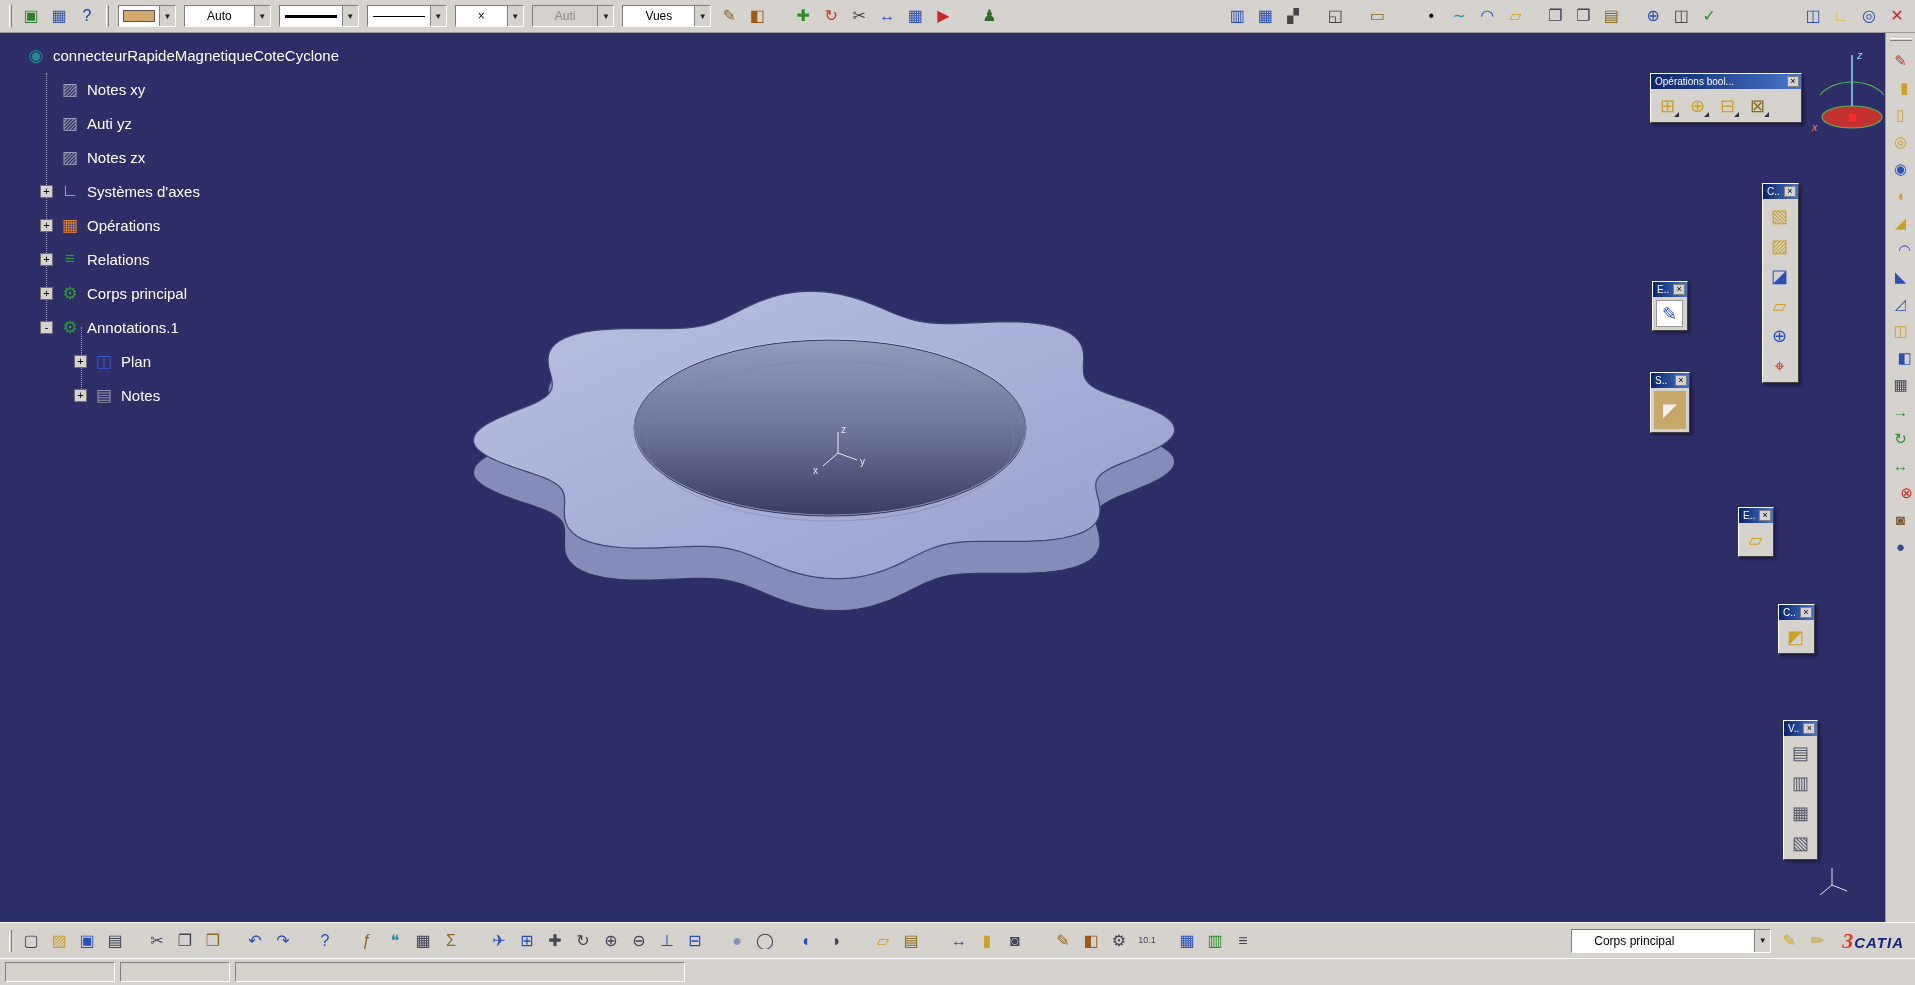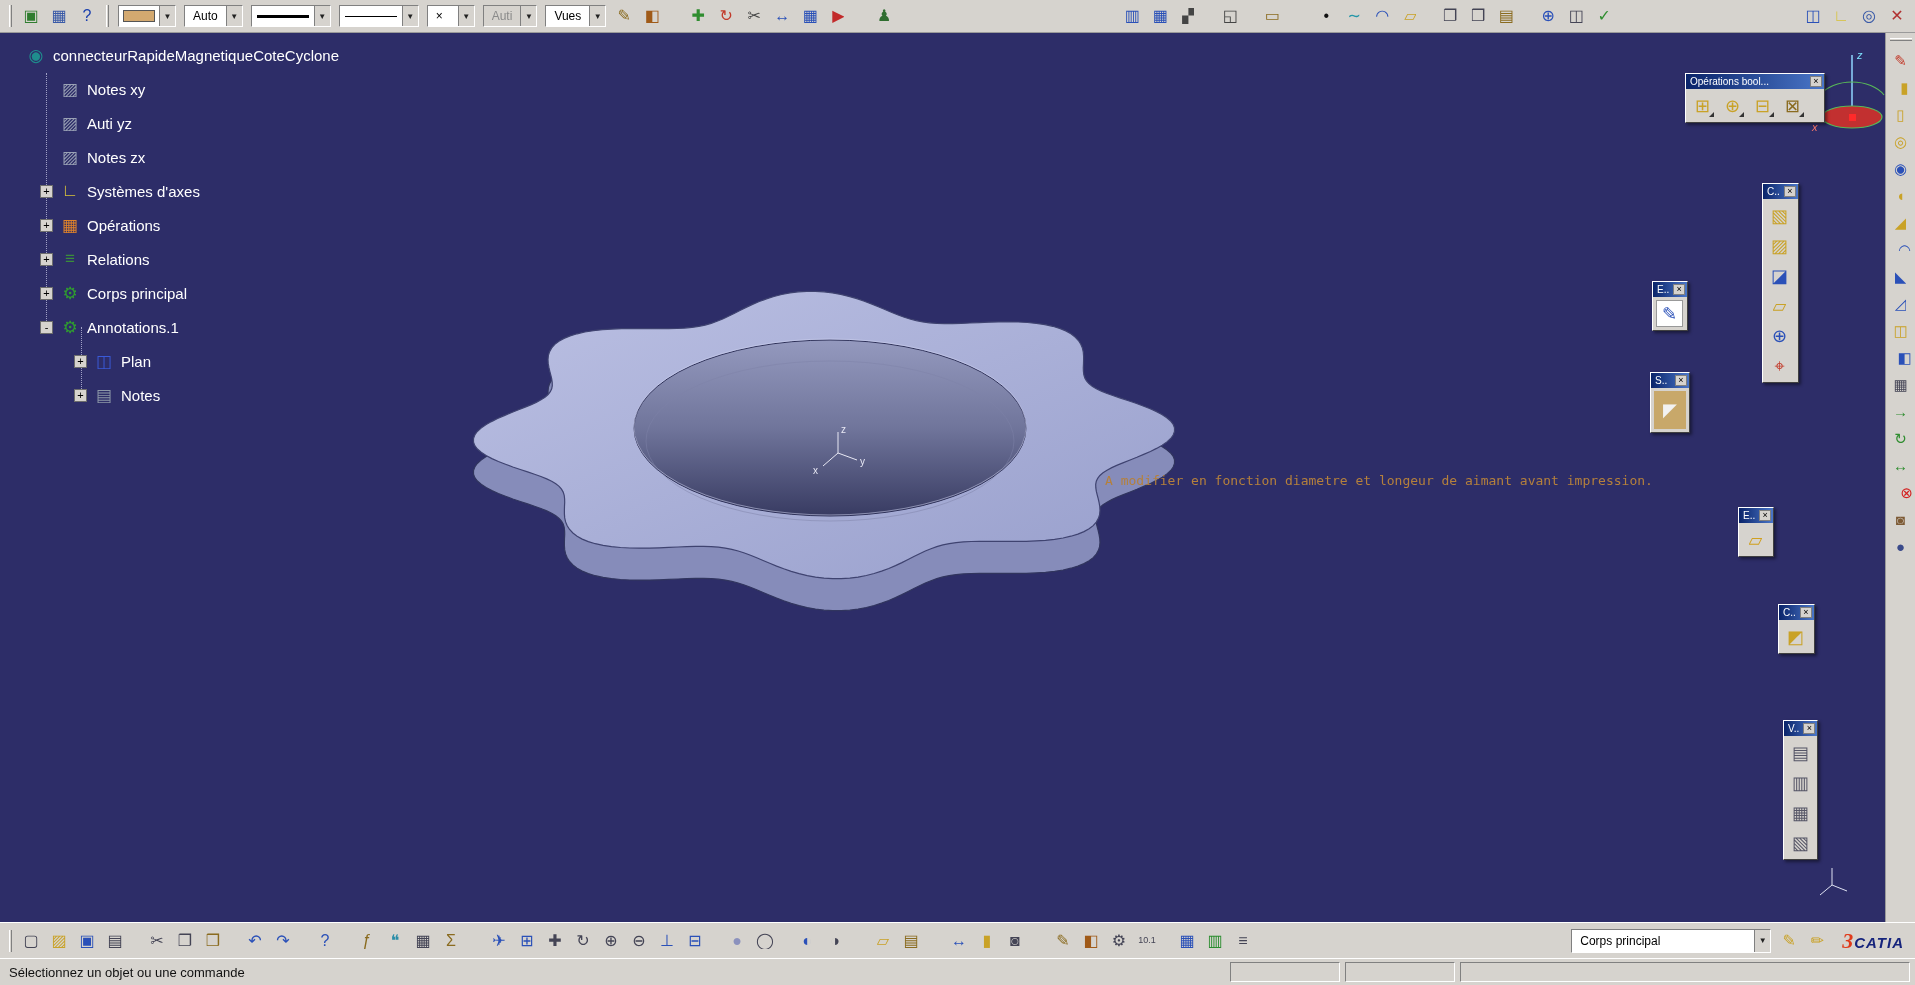--- a/index.html
+++ b/index.html
@@ -8,21 +8,21 @@
 
   
   .bar{position:absolute;left:0;width:1915px;background:#d6d3ce;display:flex;align-items:center;padding:0 5px;gap:2px}
   .grip{width:3px;height:22px;border-left:1px solid #fff;border-right:1px solid #808080;margin:0 4px;flex:none}
   .tb-icons{display:flex;align-items:center;gap:2px}
   .tbi,.bti,.rti{width:26px;height:26px;display:flex;align-items:center;justify-content:center;font-size:16px;cursor:default;flex:none;border:1px solid transparent}
   .g{display:block;line-height:1;max-width:26px;overflow:hidden}
 
   #top-toolbar{top:0;height:33px;border-bottom:1px solid #9a9a9a}
   .combo{height:22px;background:#fff;border:1px solid;border-color:#808080 #fff #fff #808080;display:flex;align-items:stretch;font-size:12px;margin:0 3px;flex:none}
-  .combo .val{padding:0 8px;display:flex;align-items:center;min-width:30px}
+  .combo .val{padding:0 22px;display:flex;align-items:center;min-width:30px}
   .combo .arrow{width:16px;background:#d6d3ce;border-left:1px solid #808080;display:flex;align-items:center;justify-content:center;font-size:8px;color:#222}
   .combo.disabled{background:#d6d3ce}
   .combo.disabled .val{color:#8a8a8a}
   .swatch{width:32px;height:12px;border:1px solid #555;margin:auto 4px}
   .lsample{width:52px;height:3px;background:#000;margin:auto 5px}
   .lsample.thin{height:1px}
 
   
   #viewport{position:absolute;top:33px;left:0;width:1885px;height:889px;background:#2d2d68;overflow:hidden}
   #scene{position:absolute;left:0;top:0}
@@ -37,21 +37,21 @@
 
   
   .palette{position:absolute;background:#d6d3ce;border:1px solid;border-color:#fff #404040 #404040 #fff;box-shadow:2px 2px 3px rgba(0,0,0,.45)}
   .p-title{height:15px;background:linear-gradient(90deg,#0a246a,#4a76c8);color:#fff;font-size:10px;display:flex;align-items:center;padding:0 2px 0 4px;gap:4px}
   .p-title .t{flex:1;white-space:nowrap;overflow:hidden}
   .p-close{width:12px;height:11px;background:#d6d3ce;color:#000;border:1px solid #808080;font-size:9px;line-height:9px;text-align:center;flex:none}
   .p-body{display:flex;padding:3px;gap:3px}
   .p-body.vert{flex-direction:column}
   .pbi{width:27px;height:27px;display:flex;align-items:center;justify-content:center;font-size:18px;position:relative;background:#d6d3ce;border:1px solid transparent}
   .fly{position:absolute;right:1px;bottom:1px;width:0;height:0;border-bottom:5px solid #333;border-left:5px solid transparent}
-  #palette-bool{left:1685px;top:40px;width:140px}
+  #palette-bool{left:1650px;top:40px;width:152px}
   #palette-c1{left:1762px;top:150px}
   #palette-e1{left:1652px;top:248px}
   #palette-s1{left:1650px;top:339px}
   #palette-e2{left:1738px;top:474px}
   #palette-c2{left:1778px;top:571px}
   #palette-v1{left:1783px;top:687px}
 
   
   #right-toolbar{position:absolute;top:33px;right:0;width:30px;height:889px;background:#d6d3ce;border-left:1px solid #9a9a9a;display:flex;flex-direction:column;align-items:center;padding-top:5px;gap:3px}
   .hgrip{width:22px;height:3px;border-top:1px solid #fff;border-bottom:1px solid #808080;margin-bottom:4px}
@@ -318,21 +318,20 @@
         <span class="tlabel">Plan</span>
       </div>
 
       <div class="tree-row" style="padding-left: 74px;">
         <span class="exp">+</span>
         <span class="ticon" style="color: rgb(141, 152, 168);">▤</span>
         <span class="tlabel">Notes</span>
       </div>
     </div>
 
-  <div id="annotation" style="color: rgb(181, 128, 60);">A modifier en fonction diametre et longeur de aimant avant impression.</div>
 
   <div id="palette-bool" class="palette">
     <div class="p-title">
       <span class="t">Opérations bool...</span>
       <span class="p-close">×</span>
     </div>
     <div class="p-body">
 
     <span class="pbi">
           <span class="g" style="color: rgb(201, 162, 39);">⊞</span>
@@ -650,17 +649,16 @@
         <span class="g" style="color: rgb(201, 162, 39);">✏</span>
       </span>
     </div>
   <div class="catia-logo">
     <span class="logo-3">3</span>
     <span class="logo-text">CATIA</span>
   </div>
 </div>
 
 <div id="status-bar" class="bar">
-  <span class="status-msg">Sélectionnez un objet ou une commande</span>
   <span class="status-pane" style="width:110px"></span>
   <span class="status-pane" style="width:110px"></span>
   <span class="status-pane" style="width:450px"></span>
 </div>
 
 </body></html>

